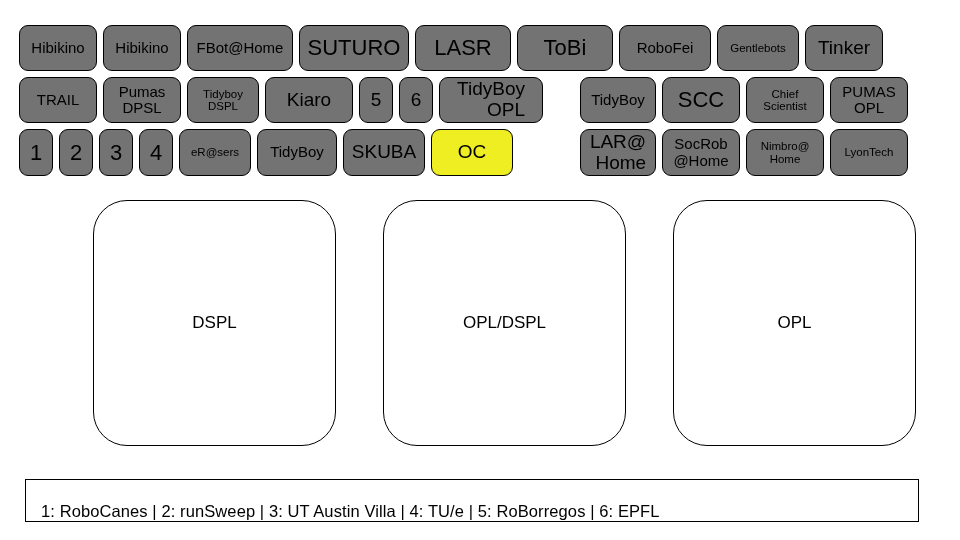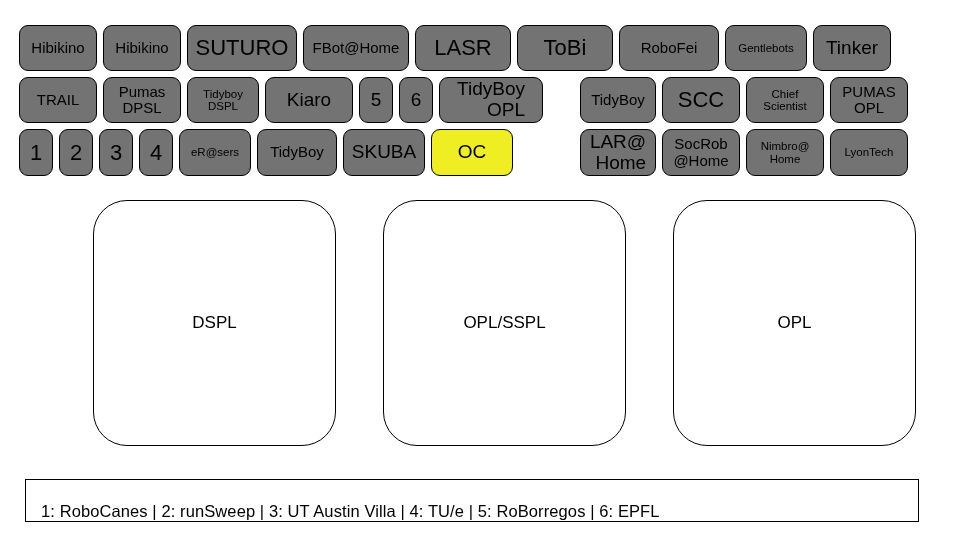--- a/index.html
+++ b/index.html
@@ -119,25 +119,25 @@
   }
 </style>
 </head>
 <body>
 
 <div class="chip-rows">
   <div class="chip-row row1">
     <div class="group-left">
         <div class="chip fs-md" style="width: 78px;">Hibikino</div>
         <div class="chip fs-md" style="width: 78px;">Hibikino</div>
+        <div class="chip fs-md" style="width: 106px;">FBot@Home</div>
         <div class="chip fs-xl" style="width: 110px;">SUTURO</div>
-        <div class="chip fs-md" style="width: 106px;">FBot@Home</div>
         <div class="chip fs-xl" style="width: 96px;">LASR</div>
         <div class="chip fs-xl" style="width: 96px;">ToBi</div>
-        <div class="chip fs-md" style="width: 100px;">RoboFei</div>
+        <div class="chip fs-md" style="width: 92px;">RoboFei</div>
         <div class="chip fs-sm" style="width: 82px;">Gentlebots</div>
         <div class="chip fs-lg" style="width: 78px;">Tinker</div>
       </div>
 
   </div>
   <div class="chip-row row2">
     <div class="group-left">
         <div class="chip fs-md" style="width: 78px;">TRAIL</div>
         <div class="chip fs-md" style="width: 78px;">Pumas
 DPSL</div>
@@ -179,21 +179,21 @@
         <div class="chip fs-sm" style="width: 78px;">LyonTech</div>
       </div>
   </div>
 </div>
 
 <div class="leagues">
   <div class="league-box b1">
     <span>DSPL</span>
   </div>
   <div class="league-box b2">
-    <span>OPL/SSPL</span>
+    <span>OPL/DSPL</span>
   </div>
   <div class="league-box b3">
     <span>OPL</span>
   </div>
 </div>
 
 <div class="legend-bar">
   <span class="legend-text">1: RoboCanes | 2: runSweep | 3: UT Austin Villa | 4: TU/e | 5: RoBorregos | 6: EPFL</span>
 </div>
 

